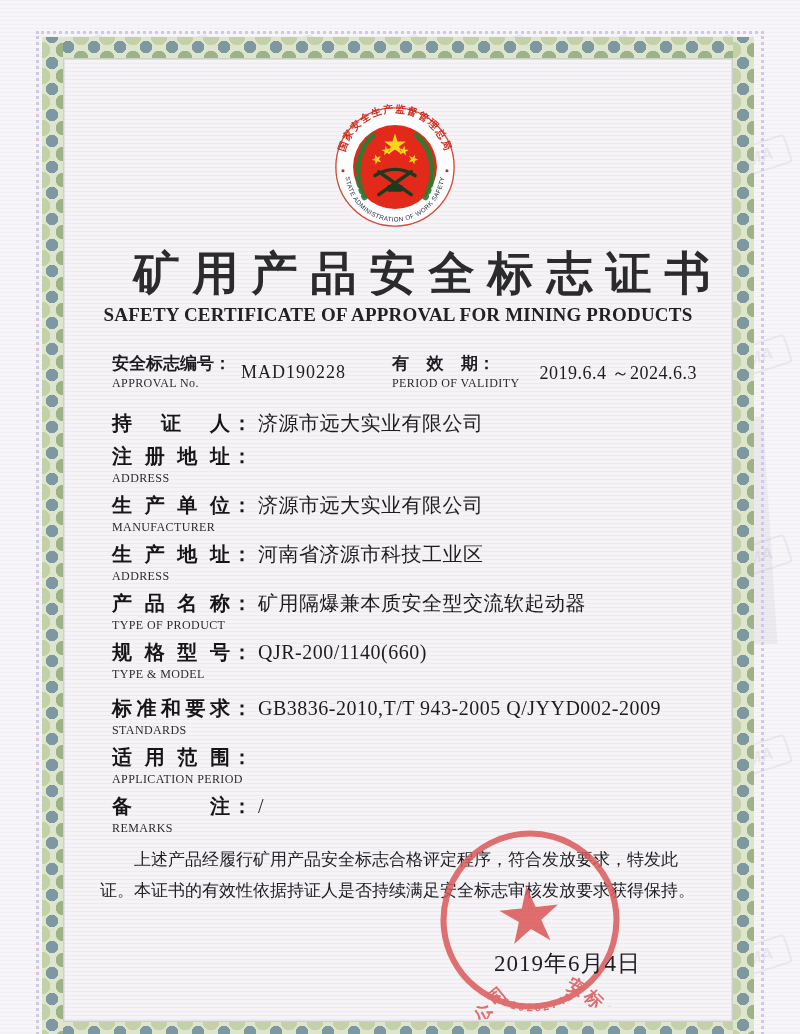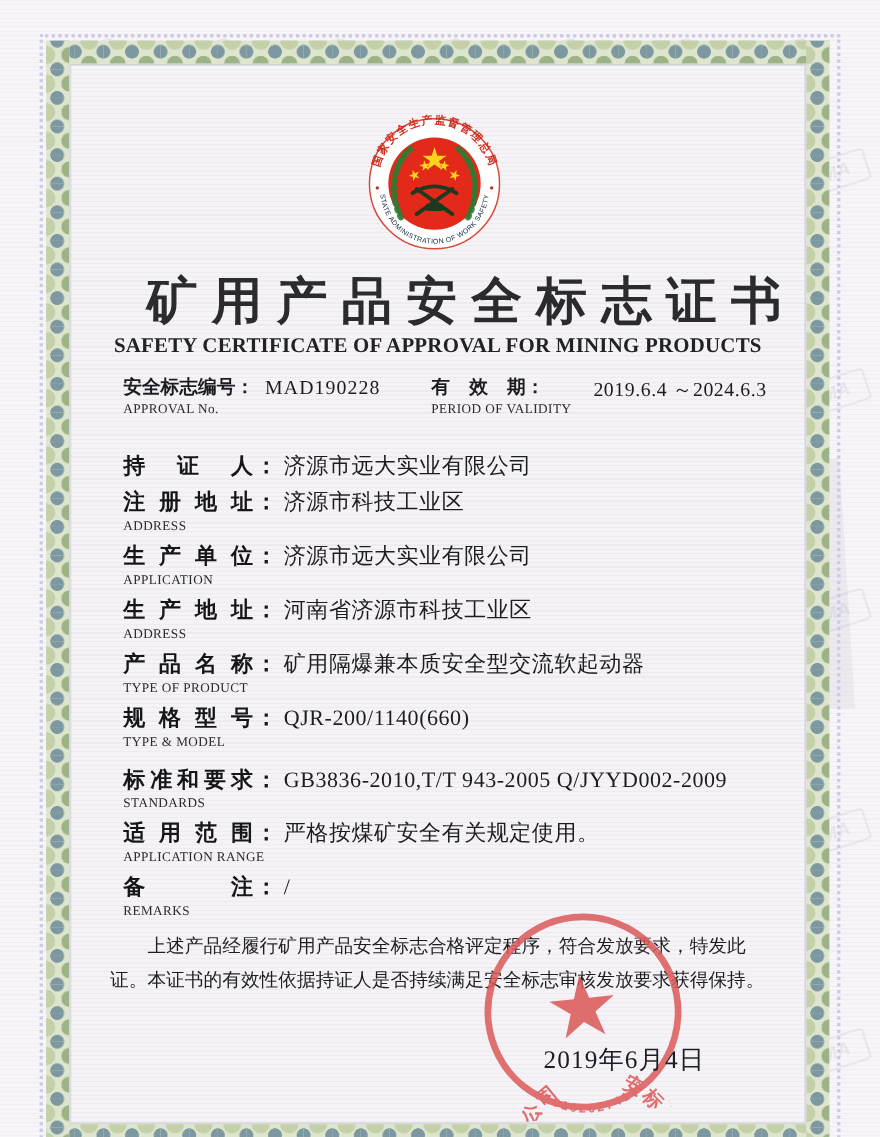--- a/index.html
+++ b/index.html
@@ -50,21 +50,21 @@
   
   .content{position:absolute;inset:0;z-index:3;}
   .emblem{position:absolute;left:333px;top:103px;width:124px;height:128px;}
   .title{position:absolute;left:63px;top:243px;width:731px;text-align:center;
     font-size:46px;font-weight:bold;letter-spacing:13px;color:#2b2b2e;white-space:nowrap;}
   .subtitle{position:absolute;left:63px;top:304px;width:670px;text-align:center;
     font-size:19px;font-weight:bold;color:#222;letter-spacing:.2px;white-space:nowrap;}
   .fen{font-size:12px;color:#2a2a2e;letter-spacing:.4px;margin-top:1px;
     font-family:"Liberation Serif","DejaVu Serif",serif;}
   
-  .approval{position:absolute;left:112px;top:340px;display:flex;align-items:flex-start;white-space:nowrap;}
+  .approval{position:absolute;left:112px;top:352px;display:flex;align-items:center;white-space:nowrap;}
   .ap-line{font-size:17px;font-weight:bold;color:#1c1c20;}
   .ap-val{font-size:18px;color:#1c1c20;margin-left:10px;margin-top:2px;letter-spacing:1px;}
   .ap-val2{font-size:18px;color:#1c1c20;margin-left:20px;margin-top:2px;letter-spacing:.5px;}
   .vgap{margin-left:46px;}
   .vlabel{display:inline-flex;justify-content:space-between;width:86px;vertical-align:bottom;}
   
   .fields{position:absolute;left:112px;top:410px;width:600px;}
   .frow{margin-bottom:6px;}
   .frow.gap{margin-top:13px;}
   .fline{display:flex;align-items:baseline;white-space:nowrap;}
@@ -249,36 +249,35 @@
       </div>
       <div class="frow">
         <div class="fline">
           <span class="flabel">
             <span>注</span>
             <span>册</span>
             <span>地</span>
             <span>址</span>
           </span>
           <span class="fcolon">：</span>
-          <span class="fvalue">济源市科技工业区</span>
         </div>
         <div class="fen">ADDRESS</div>
       </div>
       <div class="frow">
         <div class="fline">
           <span class="flabel">
             <span>生</span>
             <span>产</span>
             <span>单</span>
             <span>位</span>
           </span>
           <span class="fcolon">：</span>
           <span class="fvalue">济源市远大实业有限公司</span>
         </div>
-        <div class="fen">APPLICATION</div>
+        <div class="fen">MANUFACTURER</div>
       </div>
       <div class="frow">
         <div class="fline">
           <span class="flabel">
             <span>生</span>
             <span>产</span>
             <span>地</span>
             <span>址</span>
           </span>
           <span class="fcolon">：</span>
@@ -328,23 +327,22 @@
       </div>
       <div class="frow">
         <div class="fline">
           <span class="flabel">
             <span>适</span>
             <span>用</span>
             <span>范</span>
             <span>围</span>
           </span>
           <span class="fcolon">：</span>
-          <span class="fvalue">严格按煤矿安全有关规定使用。</span>
-        </div>
-        <div class="fen">APPLICATION RANGE</div>
+        </div>
+        <div class="fen">APPLICATION PERIOD</div>
       </div>
       <div class="frow">
         <div class="fline">
           <span class="flabel">
             <span>备</span>
             <span>注</span>
           </span>
           <span class="fcolon">：</span>
           <span class="fvalue">/</span>
         </div>

